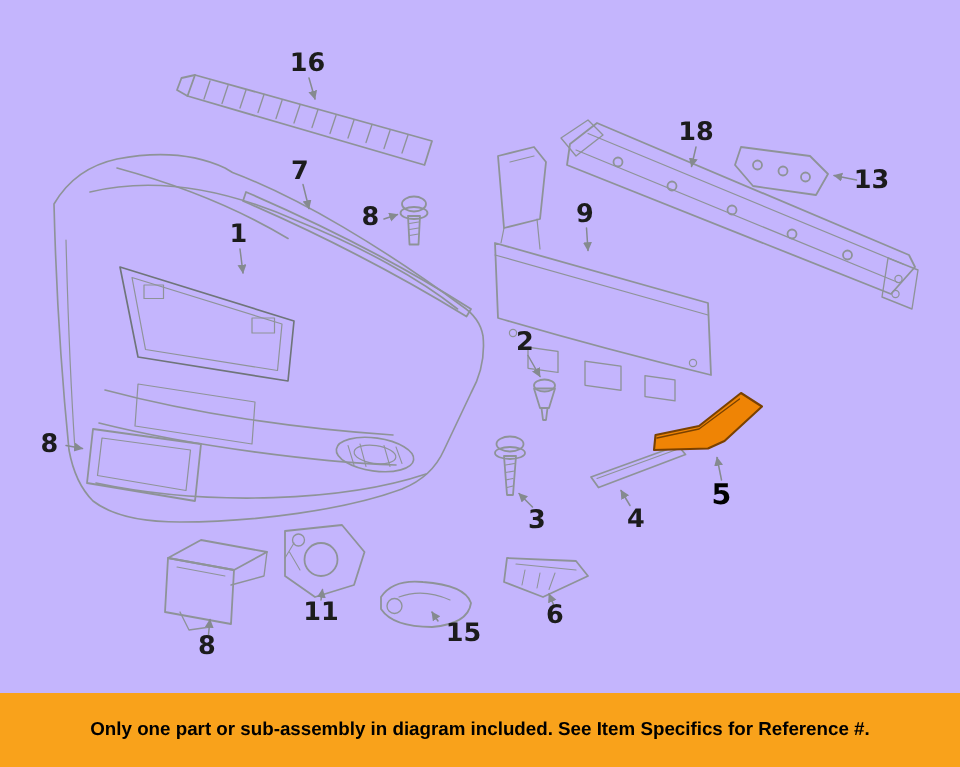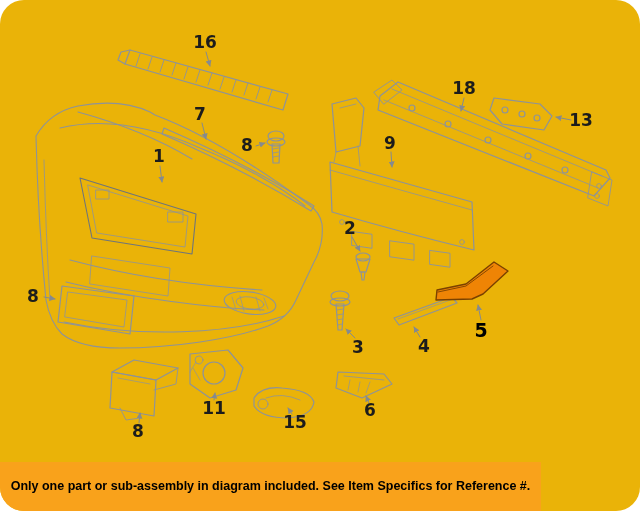--- a/index.html
+++ b/index.html
@@ -1,29 +1,29 @@
 <!DOCTYPE html>
 <html><head>
 <meta charset="utf-8">
 <style>
   html,body{margin:0;padding:0;background:#ffffff;}
   .stage{
-    position:relative;width:640px;height:511px;background:#eab308;
-    font-family:"Liberation Sans",sans-serif;overflow:hidden;border-radius:24px;
+    position:relative;width:640px;height:511px;background:#c4b5fd;
+    font-family:"Liberation Sans",sans-serif;overflow:hidden;
   }
   .art{position:absolute;left:0;top:0;}
   .part-label{
     position:absolute;transform:translate(-50%,-50%);
     font-family:"DejaVu Sans","Liberation Sans",sans-serif;
     font-size:17px;font-weight:700;color:#1c1c1c;
     user-select:none;white-space:nowrap;
   }
   .part-label.big{font-size:19px;color:#000;}
   .banner{
-    position:absolute;left:0;bottom:0;width:541px;height:49px;
+    position:absolute;left:0;bottom:0;width:640px;height:49px;
     display:flex;flex-direction:column;align-items:center;justify-content:center;
     gap:1px;background:#f9a21b;
   }
   .banner div{
     font-family:"Liberation Sans",sans-serif;font-size:12.5px;font-weight:700;
     color:#000;line-height:1.45;text-align:center;
   }
 </style>
 </head>
 <body>
@@ -196,20 +196,20 @@
   <div class="part-label" style="left:390px;top:143px">9</div>
   <div class="part-label" style="left:464px;top:88px">18</div>
   <div class="part-label" style="left:581px;top:120px">13</div>
   <div class="part-label" style="left:350px;top:228px">2</div>
   <div class="part-label" style="left:33px;top:296px">8</div>
   <div class="part-label" style="left:358px;top:347px">3</div>
   <div class="part-label" style="left:424px;top:346px">4</div>
   <div class="part-label big" style="left:481px;top:330px">5</div>
   <div class="part-label" style="left:214px;top:408px">11</div>
   <div class="part-label" style="left:138px;top:431px">8</div>
-  <div class="part-label" style="left:295px;top:422px">15</div>
+  <div class="part-label" style="left:309px;top:422px">15</div>
   <div class="part-label" style="left:370px;top:410px">6</div>
 
   <div class="banner" style="background: rgb(249, 162, 27);">
     <div>Only one part or sub-assembly in diagram included. See Item Specifics for Reference #.</div>
   </div>
 
 </div>
 
 </body></html>

